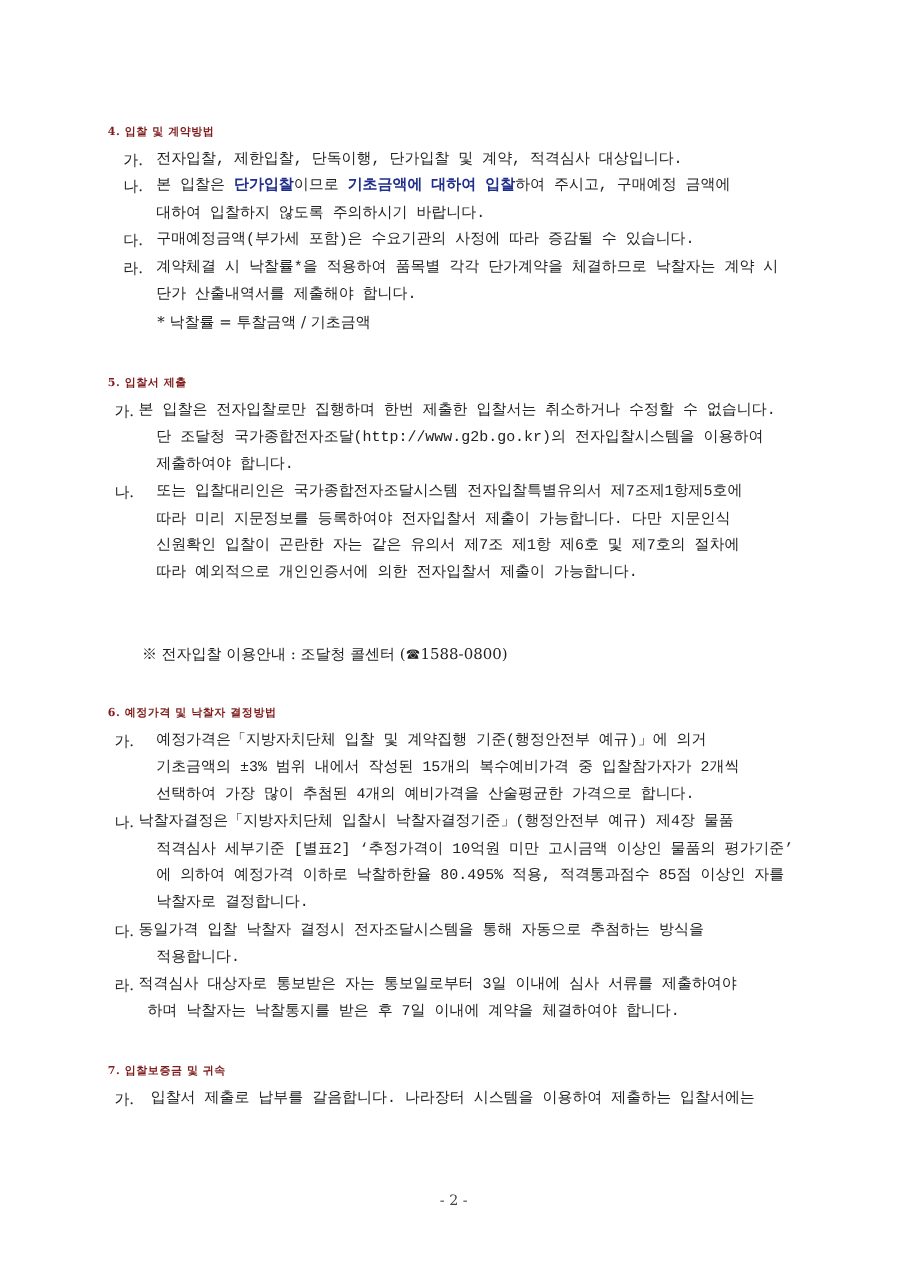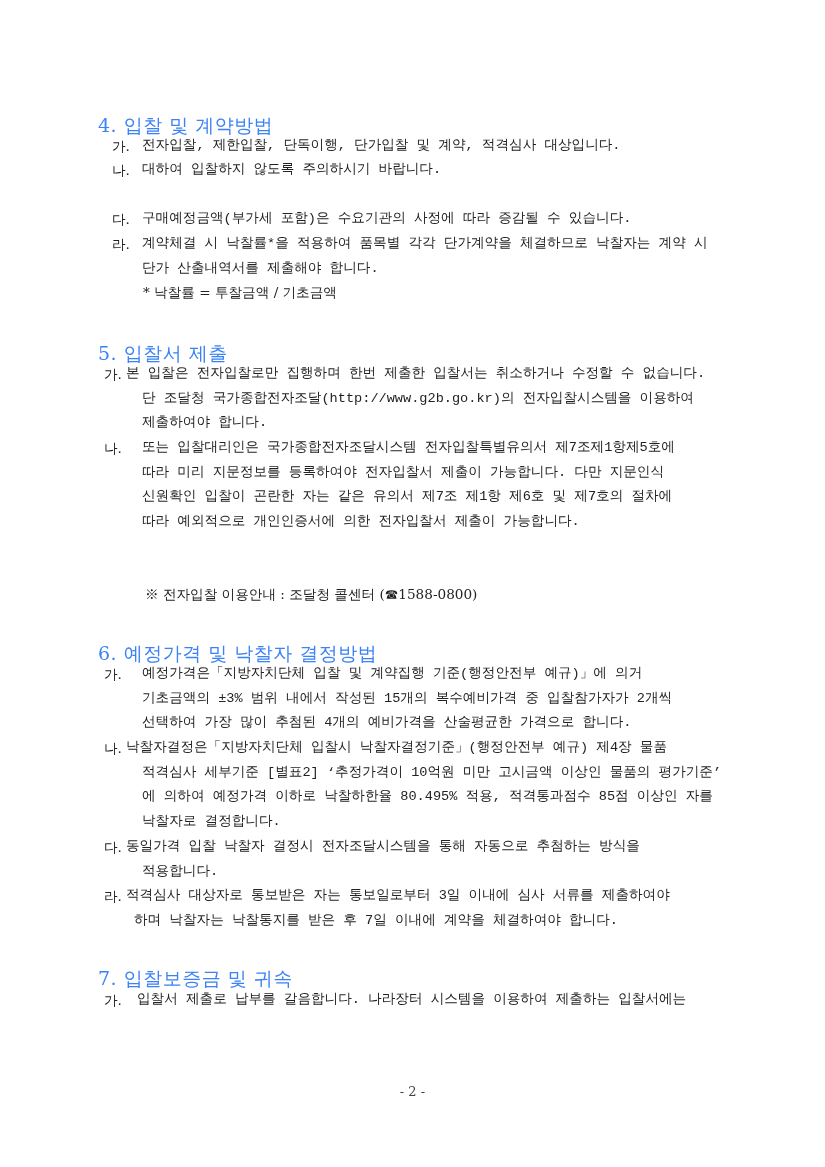--- a/index.html
+++ b/index.html
@@ -3,21 +3,21 @@
 <meta charset="utf-8">
 <style>
   html, body { margin: 0; padding: 0; background: #ffffff; }
   body {
     width: 825px; height: 1167px; position: relative; overflow: hidden;
     font-family: "DejaVu Serif", "Liberation Serif", serif;
     color: #222; font-size: 13.6px;
   }
   .page { position: absolute; left: 0; top: 0; width: 825px; height: 1167px; }
   .section-title {
-    position: absolute; left: 98px; font-weight: normal; font-size: 19px; color: #3b82f6;
+    position: absolute; left: 98px; font-weight: bold; font-size: 10px; color: #7f1d1d;
     letter-spacing: 0.5px;
   }
   .item { position: absolute; left: 112px; width: 620px; line-height: 24.5px; text-align: justify; }
   .item .label { position: absolute; left: 0; }
   .item .body { display: block; padding-left: 30px; }
   .line { display: block; white-space: nowrap; font-family: Liberation Mono, monospace; }
   .note { position: absolute; white-space: nowrap; }
   .hl { color: #1f2e8c; font-weight: bold; }
   .footer { position: absolute; left: 0; width: 825px; top: 1084px; text-align: center; font-size: 13px; color: #444; }
 </style>
@@ -31,20 +31,21 @@
   <div class="item" style="top:134px; left:112px">
     <span class="label">가.</span>
     <span class="body">
         <span class="line">전자입찰, 제한입찰, 단독이행, 단가입찰 및 계약, 적격심사 대상입니다.</span>
       </span>
   </div>
 
   <div class="item" style="top:158px; left:112px">
     <span class="label">나.</span>
     <span class="body">
+      <span class="line"><span>본 입찰은 </span><span class="hl">단가입찰</span><span>이므로 </span><span class="hl">기초금액에 대하여 입찰</span><span>하여 주시고, 구매예정 금액에</span></span>
       <span class="line">대하여 입찰하지 않도록 주의하시기 바랍니다.</span>
     </span>
   </div>
 
   <div class="item" style="top:207px; left:112px">
     <span class="label">다.</span>
     <span class="body">
         <span class="line">구매예정금액(부가세 포함)은 수요기관의 사정에 따라 증감될 수 있습니다.</span>
       </span>
   </div>
@@ -73,21 +74,21 @@
   <div class="item" style="top:436px; left:104px; width:630px">
     <span class="label">나.</span>
     <span class="body" style="padding-left:38px">
       <span class="line">또는 입찰대리인은 국가종합전자조달시스템 전자입찰특별유의서 제7조제1항제5호에</span>
       <span class="line">따라 미리 지문정보를 등록하여야 전자입찰서 제출이  가능합니다. 다만 지문인식</span>
       <span class="line">신원확인 입찰이 곤란한 자는 같은 유의서 제7조 제1항 제6호 및 제7호의 절차에</span>
       <span class="line">따라 예외적으로 개인인증서에 의한 전자입찰서 제출이 가능합니다.</span>
     </span>
   </div>
 
-  <div class="note" style="top:586px; left:145px">※ 전자입찰 이용안내 : 조달청 콜센터 (☎1588-0800)</div>
+  <div class="note" style="top:586px; left:129px">※ 전자입찰 이용안내 : 조달청 콜센터 (☎1588-0800)</div>
 
   <div class="section-title" style="top:641px">6. 예정가격 및 낙찰자 결정방법</div>
 
   <div class="item" style="top:662px; left:104px; width:630px">
     <span class="label">가.</span>
     <span class="body" style="padding-left:38px">
       <span class="line">예정가격은「지방자치단체  입찰  및  계약집행  기준(행정안전부  예규)」에  의거</span>
       <span class="line">기초금액의 ±3% 범위 내에서 작성된 15개의 복수예비가격 중 입찰참가자가 2개씩</span>
       <span class="line">선택하여 가장 많이 추첨된 4개의 예비가격을 산술평균한 가격으로 합니다.</span>
     </span>

